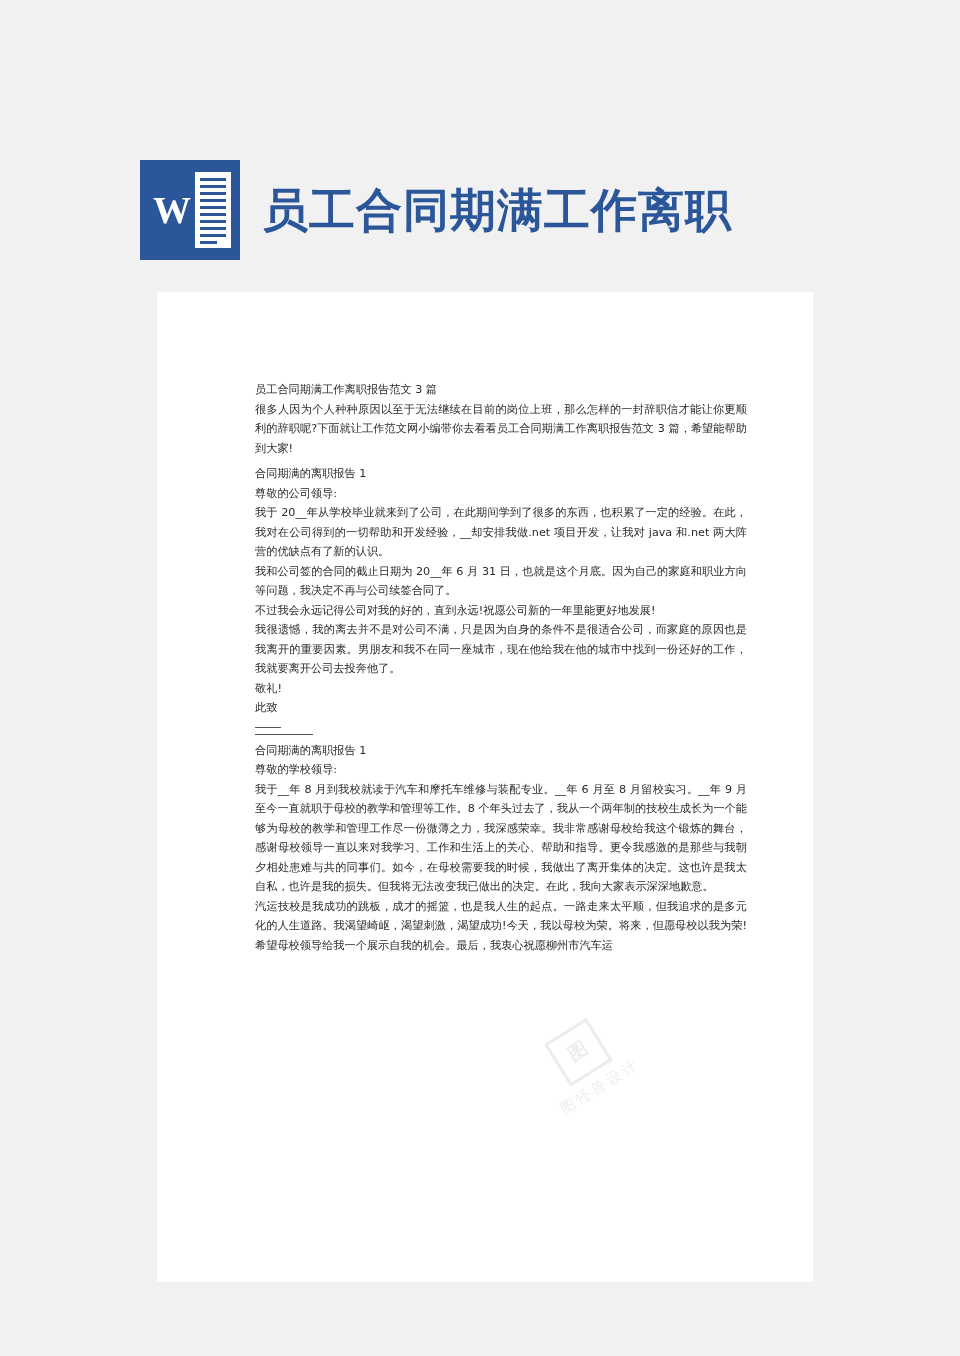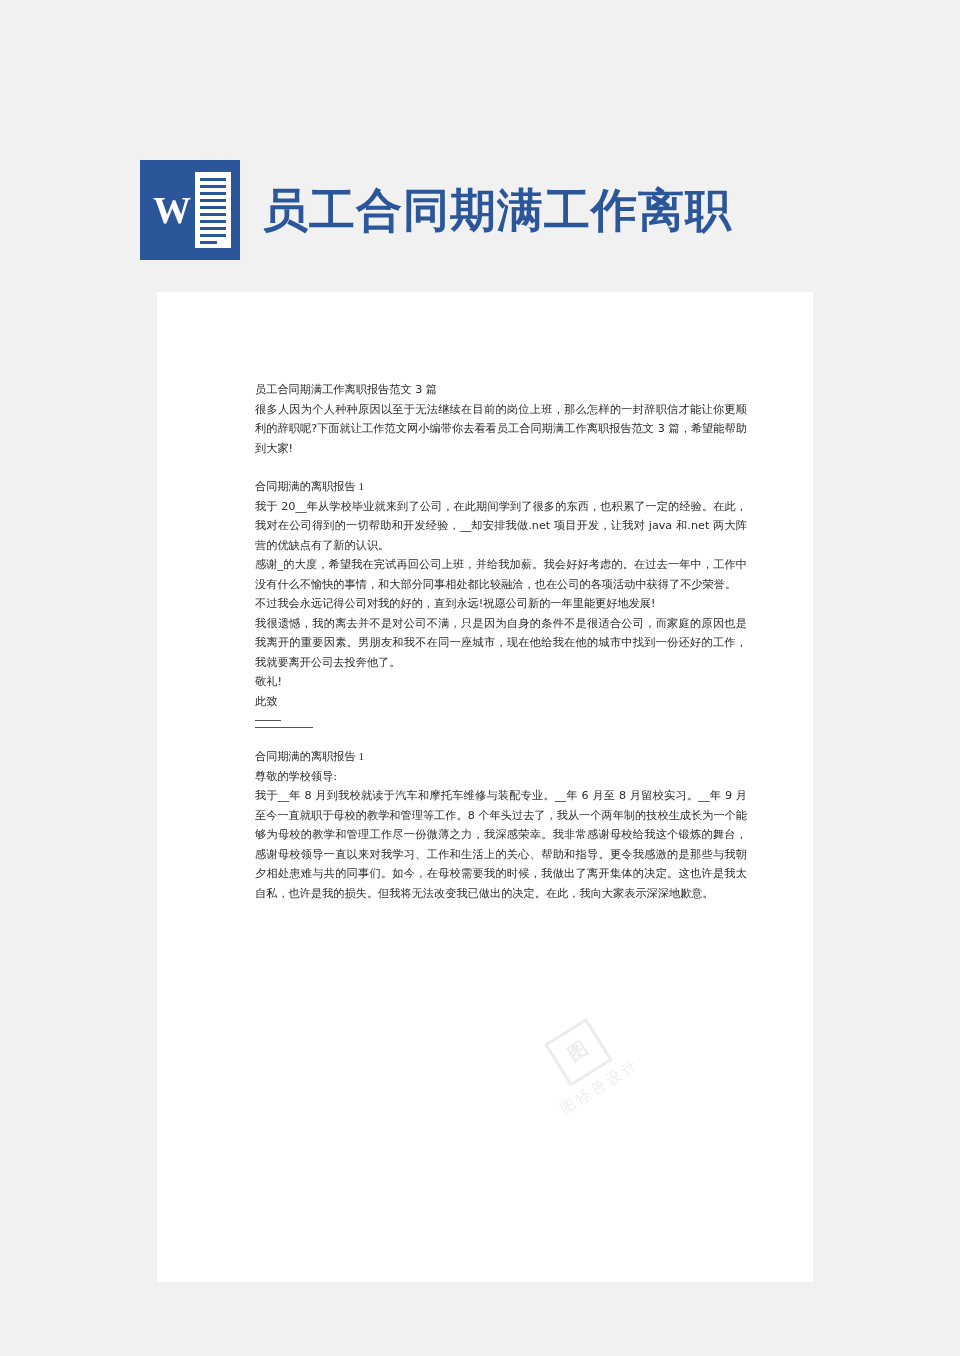--- a/index.html
+++ b/index.html
@@ -93,21 +93,21 @@
     width: 492px;
   }
   .doc-text p {
     margin: 0;
     font-size: 11.2px;
     line-height: 19.5px;
     color: #2b2b2b;
     text-align: justify;
     font-family: "DejaVu Sans", sans-serif;
   }
-  .doc-text p.gap-before { margin-top: 19px; font-family: Liberation Serif, serif; }
+  .doc-text p.gap-before { margin-top: 6px; }
   .sig-line {
     width: 26px;
     border-bottom: 1px solid #555;
     height: 1px;
     margin: 8px 0 4px 0;
   }
   .sig-line2 {
     width: 58px;
     border-bottom: 1px solid #555;
     height: 1px;
@@ -169,32 +169,34 @@
     <div class="header-title">员工合同期满工作离职</div>
   </div>
 
   <div class="sheet">
     <div class="sheet-inner doc-text">
 
       <p>员工合同期满工作离职报告范文 3 篇</p>
       <p>很多人因为个人种种原因以至于无法继续在目前的岗位上班，那么怎样的一封辞职信才能让你更顺利的辞职呢?下面就让工作范文网小编带你去看看员工合同期满工作离职报告范文 3 篇，希望能帮助到大家!</p>
 
       <p class="gap-before">合同期满的离职报告 1</p>
+      <p>尊敬的公司领导:</p>
       <p>我于 20__年从学校毕业就来到了公司，在此期间学到了很多的东西，也积累了一定的经验。在此，我对在公司得到的一切帮助和开发经验，__却安排我做.net 项目开发，让我对 java 和.net 两大阵营的优缺点有了新的认识。</p>
-      <p>感谢_的大度，希望我在完试再回公司上班，并给我加薪。我会好好考虑的。在过去一年中，工作中没有什么不愉快的事情，和大部分同事相处都比较融洽，也在公司的各项活动中获得了不少荣誉。</p>
+      <p>我和公司签的合同的截止日期为 20__年 6 月 31 日，也就是这个月底。因为自己的家庭和职业方向等问题，我决定不再与公司续签合同了。</p>
       <p>不过我会永远记得公司对我的好的，直到永远!祝愿公司新的一年里能更好地发展!</p>
       <p>我很遗憾，我的离去并不是对公司不满，只是因为自身的条件不是很适合公司，而家庭的原因也是我离开的重要因素。男朋友和我不在同一座城市，现在他给我在他的城市中找到一份还好的工作，我就要离开公司去投奔他了。</p>
       <p>敬礼!</p>
       <p>此致</p>
       <div class="sig-line"></div>
       <div class="sig-line2"></div>
 
       <p class="gap-before">合同期满的离职报告 1</p>
       <p>尊敬的学校领导:</p>
       <p>我于__年 8 月到我校就读于汽车和摩托车维修与装配专业。__年 6 月至 8 月留校实习。__年 9 月至今一直就职于母校的教学和管理等工作。8 个年头过去了，我从一个两年制的技校生成长为一个能够为母校的教学和管理工作尽一份微薄之力，我深感荣幸。我非常感谢母校给我这个锻炼的舞台，感谢母校领导一直以来对我学习、工作和生活上的关心、帮助和指导。更令我感激的是那些与我朝夕相处患难与共的同事们。如今，在母校需要我的时候，我做出了离开集体的决定。这也许是我太自私，也许是我的损失。但我将无法改变我已做出的决定。在此，我向大家表示深深地歉意。</p>
+      <p>汽运技校是我成功的跳板，成才的摇篮，也是我人生的起点。一路走来太平顺，但我追求的是多元化的人生道路。我渴望崎岖，渴望刺激，渴望成功!今天，我以母校为荣。将来，但愿母校以我为荣!希望母校领导给我一个展示自我的机会。最后，我衷心祝愿柳州市汽车运</p>
 
     </div>
 
     <div class="watermark">
       <div class="wm-box">图</div>
       <div class="wm-text">图怪兽设计</div>
     </div>
   </div>
 
 </div>

